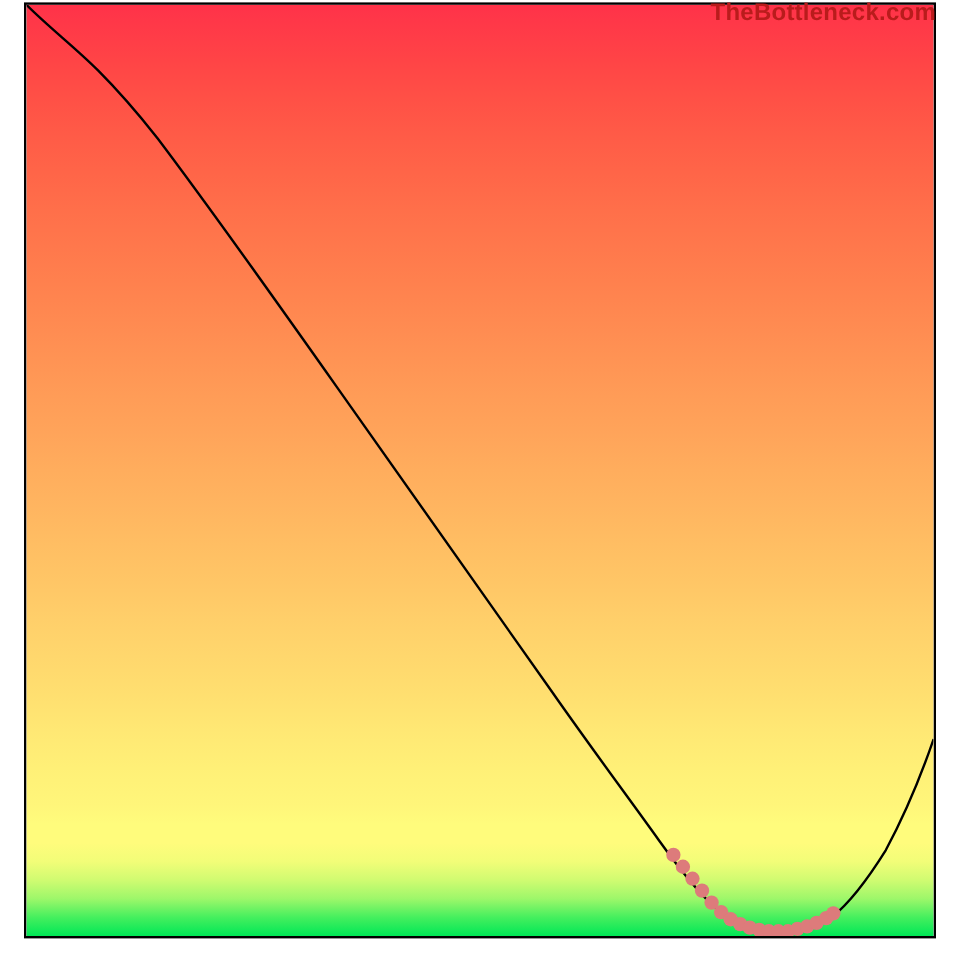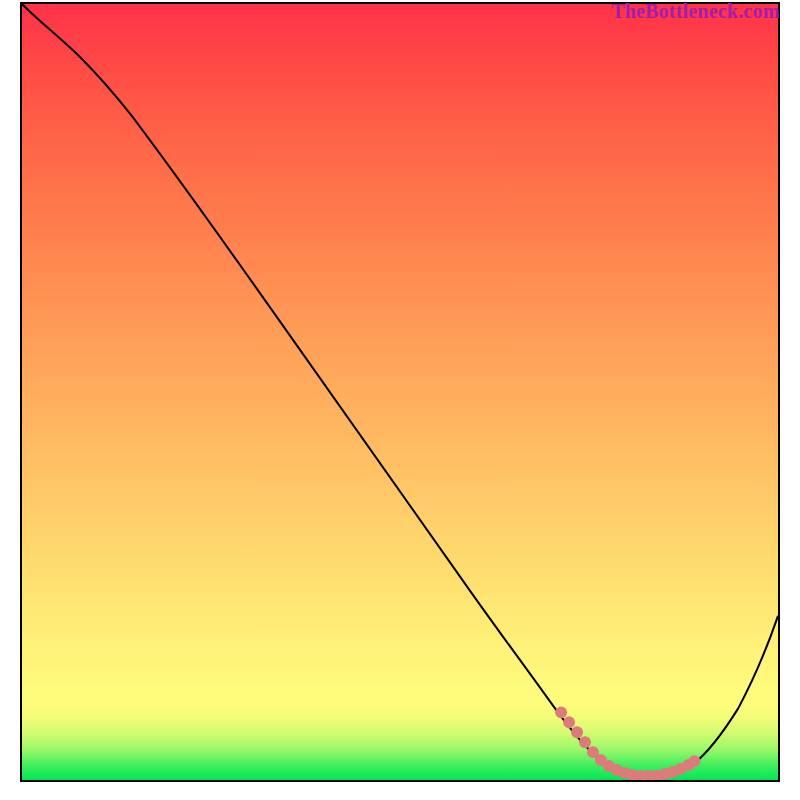--- a/index.html
+++ b/index.html
@@ -58,24 +58,24 @@
   .curve-svg {
     position: absolute;
     inset: 0;
     width: 100%;
     height: 100%;
   }
   .watermark {
     position: absolute;
     top: 0px;
     right: 20px;
-    font-family: Liberation Serif, serif;
+    font-family: Liberation Sans, sans-serif;
     font-size: 20px;
     font-weight: bold;
-    color: #a21caf;
+    color: #b91c1c;
     letter-spacing: 0.2px;
   }
 </style>
 </head>
 <body>
 
 <div class="chart-container">
 
   <div class="plot-area">
     <div class="gradient-bg"></div>

